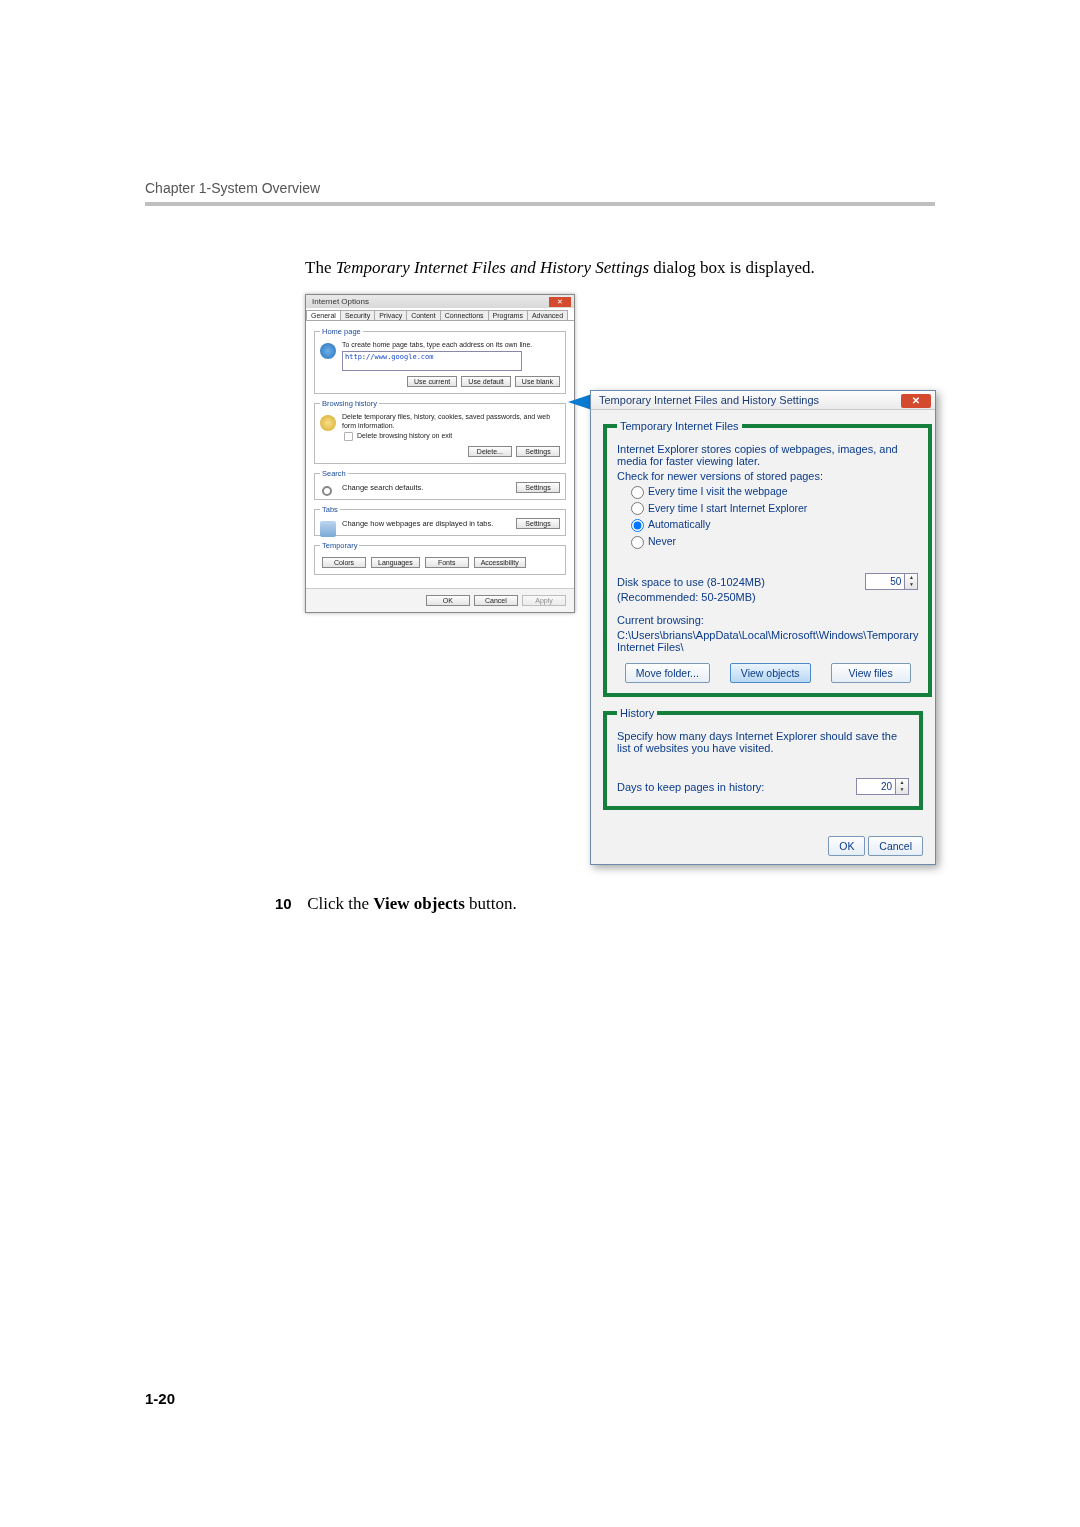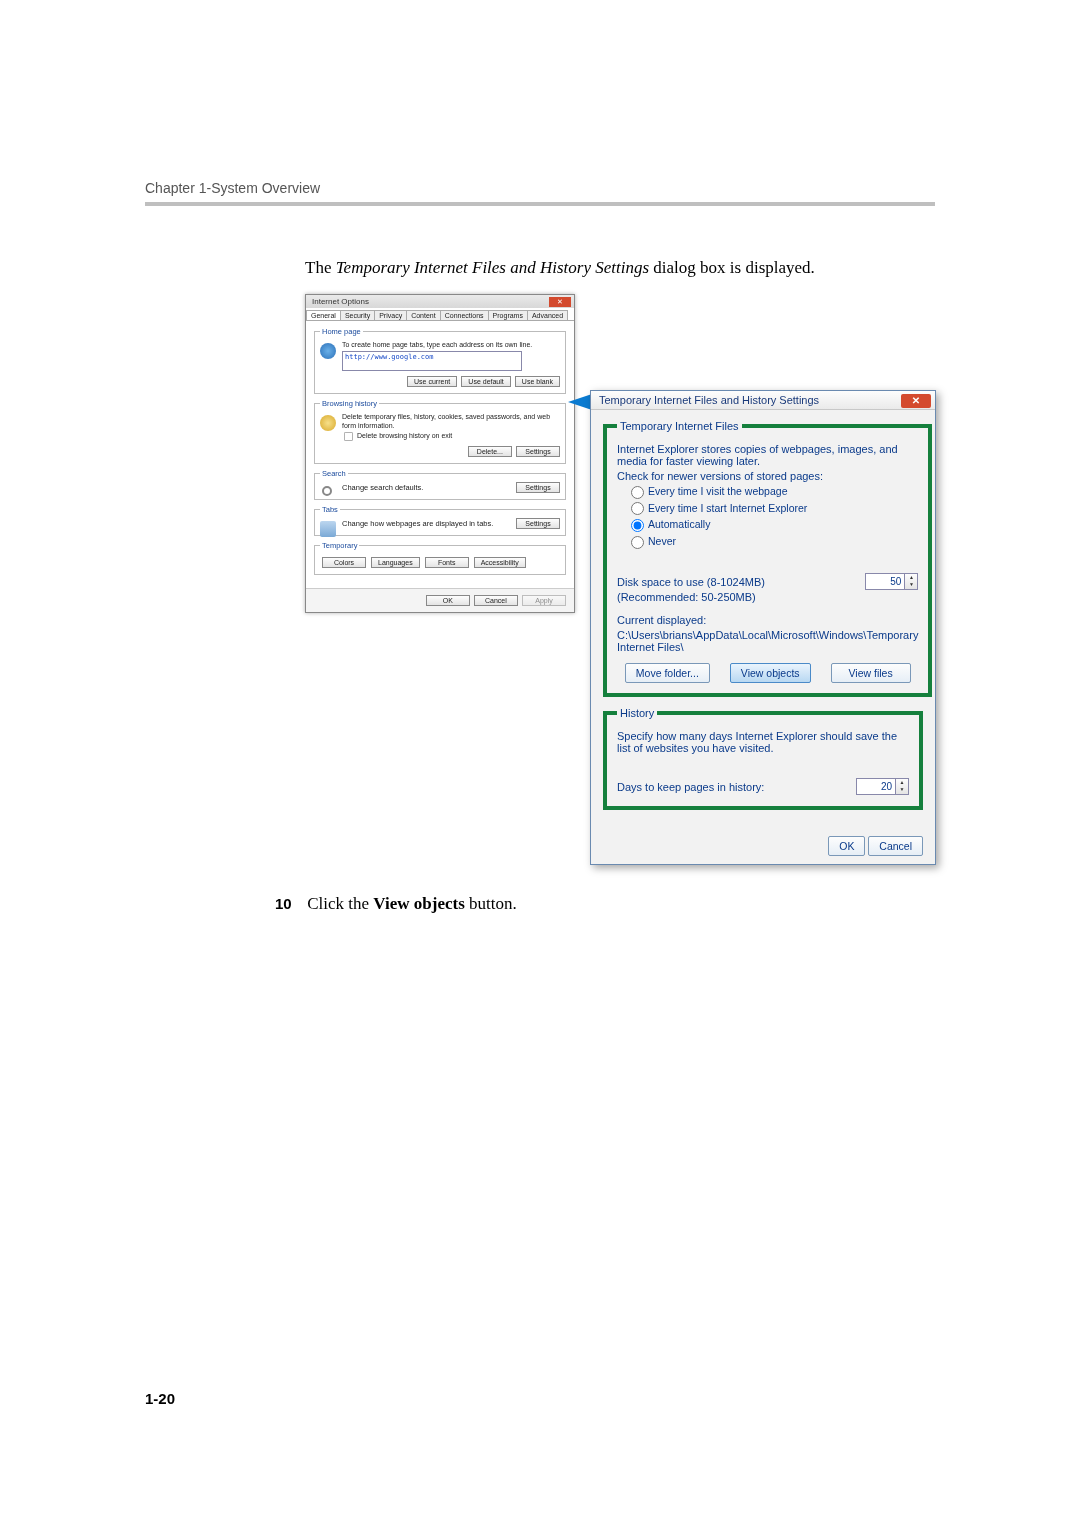--- a/index.html
+++ b/index.html
@@ -366,21 +366,21 @@
               <div class="tif-text">(Recommended: 50-250MB)</div>
             </div>
             <div class="tif-spin">
               <input class="tif-spin-input" value="50" style="">
               <div class="tif-spin-arrows">
                   <span>▲</span>
                   <span>▼</span>
                 </div>
             </div>
           </div>
-          <div class="tif-text" style="margin-top:8px">Current displayed:</div>
+          <div class="tif-text" style="margin-top:8px">Current browsing:</div>
           <div class="tif-text">C:\Users\brians\AppData\Local\Microsoft\Windows\Temporary Internet Files\</div>
           <div class="tif-btn-row">
             <span class="tif-btn">Move folder...</span>
             <span class="tif-btn highlight">View objects</span>
             <span class="tif-btn">View files</span>
           </div>
         </fieldset>
 
         <fieldset class="tif-fieldset">
           <legend class="tif-legend">History</legend>

